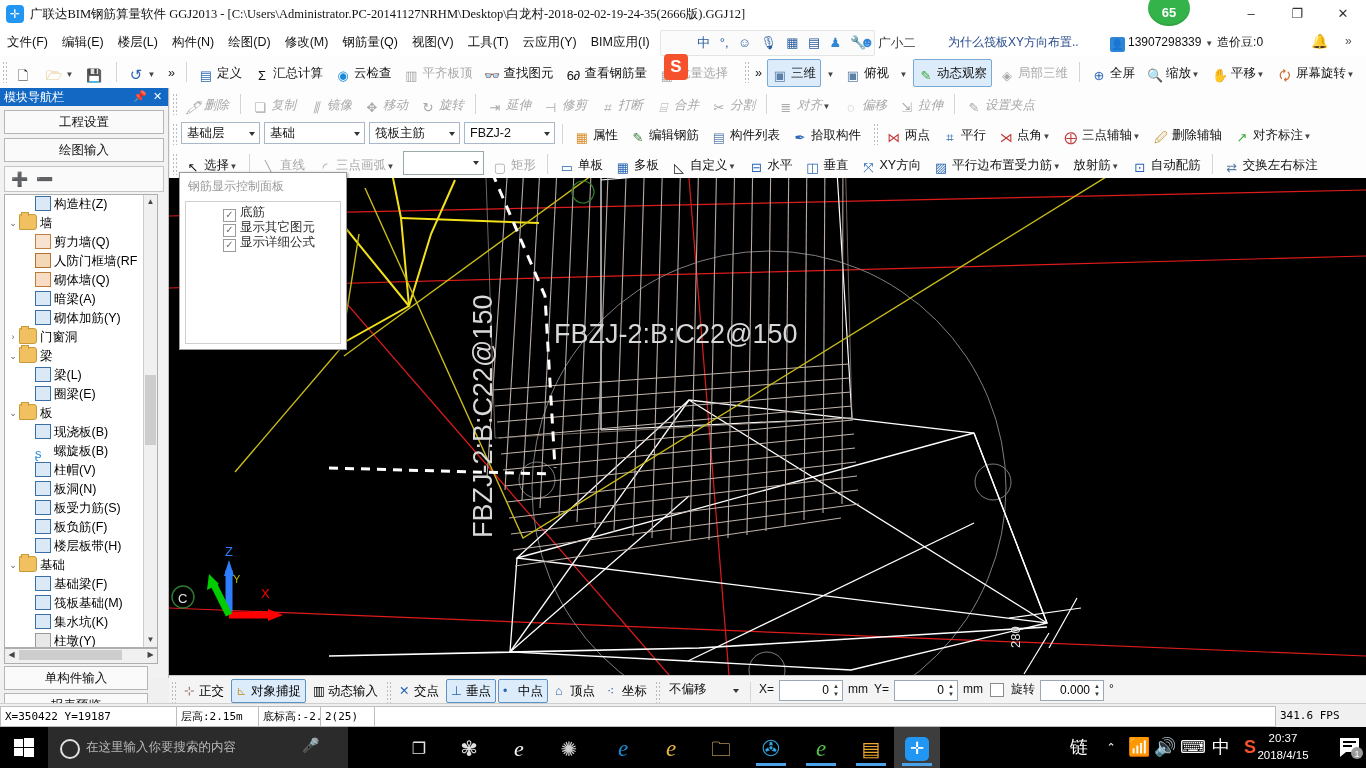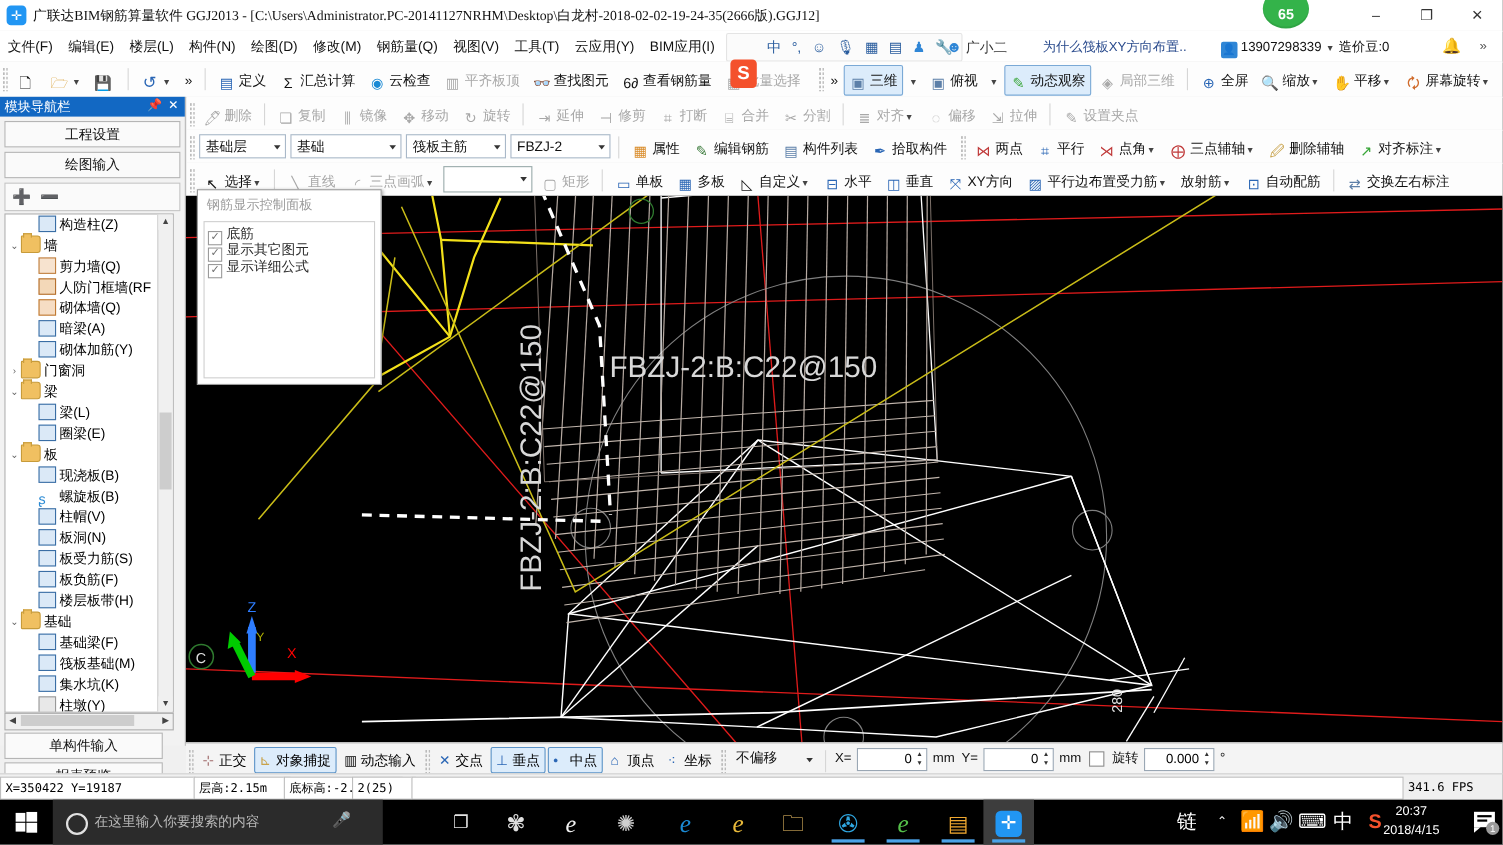--- a/index.html
+++ b/index.html
@@ -42,21 +42,21 @@
   .tbtn{float:left;height:26px;line-height:26px;margin:3px 1px;padding:0 4px;font-size:12.5px;white-space:nowrap;color:#111;border:1px solid transparent;border-radius:2px;}
   .tbtn.dis{color:#a8a8a8;}
   .tbtn.sel{background:#dcecfb;border-color:#7aa9d6;}
   .tbtn .gi{display:inline-block;width:16px;height:16px;vertical-align:-3px;margin-right:3px;text-align:center;line-height:16px;font-size:13px;}
   .vsep{float:left;width:1px;height:20px;margin:6px 5px;background:#d6d6d6;}
   .caret{display:inline-block;width:9px;text-align:center;font-size:8px;color:#444;}
   .ddots{float:left;width:5px;height:22px;margin:5px 2px;
          background-image:radial-gradient(#bbb 1px,transparent 1px);background-size:3px 4px;}
 
   
-  .tr2{top:88px;height:30px;left:170px;width:1196px;background:#fdfdfd;}
+  .tr2{top:88px;height:30px;left:170px;width:1196px;background:#fdfdfd;font-style:italic;}
   
   .tr3{top:118px;height:30px;left:170px;width:1196px;background:#fdfdfd;}
   .tr4{top:148px;height:30px;left:170px;width:1196px;background:#fdfdfd;border-bottom:1px solid #cfcfcf;}
 
   .combo{float:left;margin:4px 2px;height:20px;border:1px solid #a9b8c8;background:#fff;font-size:12.5px;line-height:20px;
          padding:0 16px 0 5px;position:relative;color:#111;white-space:nowrap;}
   .combo:after{content:"";position:absolute;right:4px;top:9px;border-left:3.5px solid transparent;border-right:3.5px solid transparent;border-top:4px solid #333;}
   .combo.plain{border:1px solid #9aa;}
 
   
@@ -84,21 +84,21 @@
   .nav-bottom{position:absolute;left:4px;top:578px;width:144px;}
 
   
   .canvas{position:absolute;left:169px;top:178px;width:1197px;height:497px;background:#000;overflow:hidden;}
   .canvas svg{position:absolute;left:0;top:0;}
 
   
   .fpanel{position:absolute;left:179px;top:172px;width:166px;height:176px;background:#fff;border:1px solid #9a9a9a;box-shadow:1px 1px 3px rgba(0,0,0,.35);}
   .fpanel .fp-title{height:26px;line-height:26px;padding-left:8px;font-size:12px;color:#9a9a9a;}
   .fpanel .fp-body{position:absolute;left:5px;top:28px;right:5px;bottom:5px;border:1px solid #cfcfcf;padding:3px 0 0 3px;}
-  .fp-row{height:15px;line-height:15px;font-size:12.5px;color:#2b2b2b;white-space:nowrap;}
+  .fp-row{height:15px;line-height:15px;font-size:12.5px;color:#2b2b2b;white-space:nowrap;margin-left:34px;}
   .cbx{display:inline-block;width:11px;height:11px;border:1px solid #9b9b9b;background:#fff;vertical-align:-2px;margin-right:4px;
        position:relative;color:#6e6e6e;font-size:10px;line-height:10px;text-align:center;}
 
   
   .snapbar{position:absolute;left:169px;top:675px;width:1197px;height:28px;background:#f4f4f4;border-top:1px solid #c9c9c9;}
   .sbtn{float:left;height:22px;line-height:22px;margin:3px 1px;padding:0 4px;font-size:12.5px;white-space:nowrap;border:1px solid transparent;border-radius:2px;}
   .sbtn.on{background:#dcecfb;border-color:#5b93c7;}
   .numbox{float:left;margin:4px 2px;height:19px;width:62px;border:1px solid #9aa7b4;background:#fff;position:relative;}
   .numbox span.v{position:absolute;right:13px;top:0;line-height:19px;font-size:12px;}
   .numbox .spin{position:absolute;right:1px;top:1px;width:10px;height:17px;}

